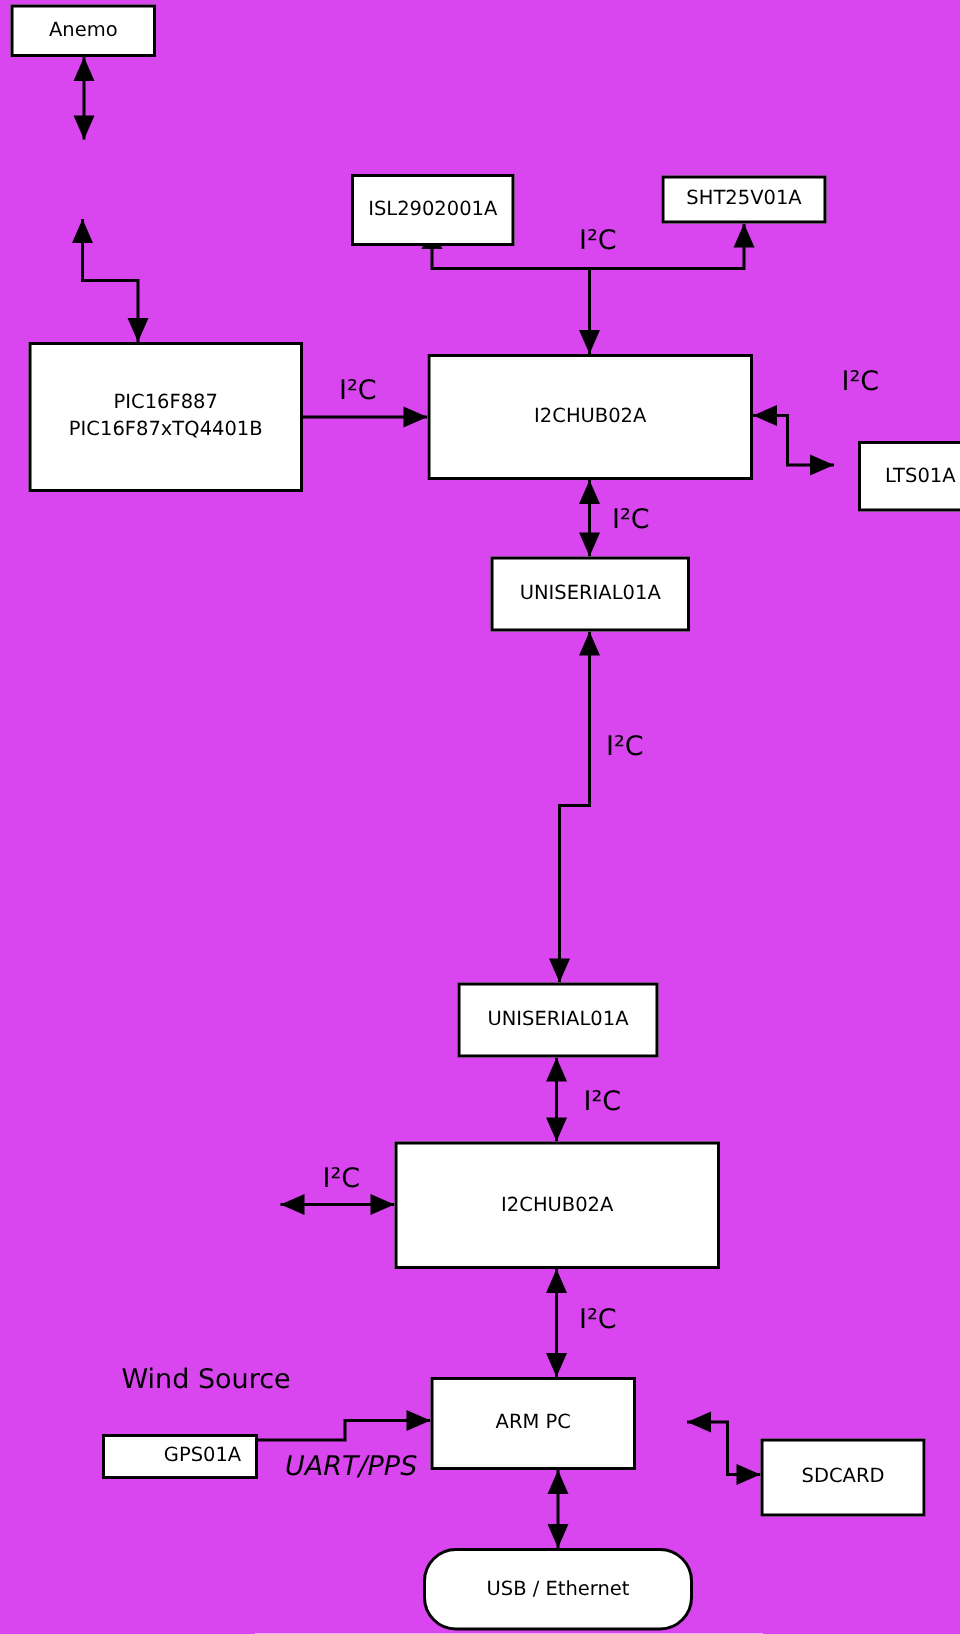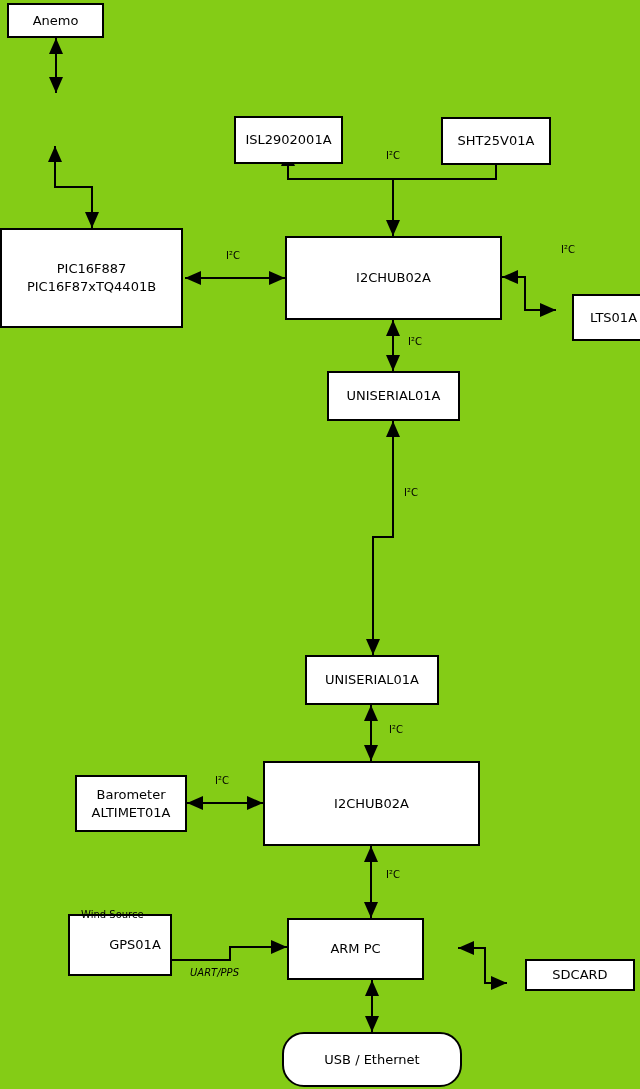--- a/index.html
+++ b/index.html
@@ -1,20 +1,20 @@
 <!DOCTYPE html>
 <html><head>
 <meta charset="utf-8">
 <style>
   html, body { margin: 0; padding: 0; background: #ffffff; }
   .canvas {
     position: relative;
     width: 640px;
     height: 1089px;
-    background: #84cc16;
+    background: #d946ef;
     font-family: "DejaVu Sans", "Liberation Sans", sans-serif;
     color: #000000;
     overflow: hidden;
   }
   .wires { position: absolute; left: 0; top: 0; }
   .wires path { stroke: #000000; stroke-width: 2; fill: none; }
   .wires polygon { fill: #000000; stroke: none; }
   .node {
     position: absolute;
     box-sizing: border-box;
@@ -23,39 +23,39 @@
     display: flex;
     align-items: center;
     justify-content: center;
     text-align: center;
     font-size: 13px;
     line-height: 1.35;
   }
   .node .lbl { white-space: pre-line; }
   .edge-label {
     position: absolute;
-    font-size: 10px;
+    font-size: 18px;
     line-height: 1.2;
     white-space: nowrap;
   }
   
   #n-anemo { left: 7px;   top: 3px;    width: 97px;  height: 35px; }
   #n-wind  { left: 5px;   top: 93px;   width: 101px; height: 53px; }
-  #n-pic   { left: 0;   top: 228px;  width: 183px; height: 100px; }
+  #n-pic   { left: 19px;   top: 228px;  width: 183px; height: 100px; }
   #n-isl   { left: 234px; top: 116px;  width: 109px; height: 48px; }
-  #n-sht   { left: 441px; top: 117px;  width: 110px; height: 48px; }
+  #n-sht   { left: 441px; top: 117px;  width: 110px; height: 32px; }
   #n-hub1  { left: 285px; top: 236px;  width: 217px; height: 84px; }
   #n-lts   { left: 556px; top: 294px;  width: 83px;  height: 47px; margin-left: 16px; }
   #n-uni1  { left: 327px; top: 371px;  width: 133px; height: 50px; }
   #n-uni2  { left: 305px; top: 655px;  width: 134px; height: 50px; }
   #n-hub2  { left: 263px; top: 761px;  width: 217px; height: 85px; }
   #n-baro  { left: 75px;  top: 775px;  width: 112px; height: 57px; }
-  #n-gps   { left: 68px;  top: 914px;  width: 104px; height: 62px; padding-left: 30px; }
+  #n-gps   { left: 68px;  top: 956px;  width: 104px; height: 30px; padding-left: 30px; }
   #n-arm   { left: 287px; top: 918px;  width: 137px; height: 62px; }
-  #n-sd    { left: 525px; top: 959px;  width: 110px; height: 32px; }
+  #n-sd    { left: 507px; top: 959px;  width: 110px; height: 52px; }
   #n-usb   { left: 282px; top: 1032px; width: 180px; height: 55px; border-radius: 22px; }
   
   #l-i2c-top     { left: 386px; top: 150px; }
   #l-i2c-pic     { left: 226px; top: 250px; }
   #l-i2c-lts     { left: 561px; top: 244px; }
   #l-i2c-hub1uni { left: 408px; top: 336px; }
   #l-i2c-long    { left: 404px; top: 487px; }
   #l-i2c-uni2hub { left: 389px; top: 724px; }
   #l-i2c-baro    { left: 215px; top: 775px; }
   #l-i2c-arm     { left: 386px; top: 869px; }
@@ -169,24 +169,20 @@
   </div>
   <div class="node" id="n-uni1">
     <span class="lbl">UNISERIAL01A</span>
   </div>
   <div class="node" id="n-uni2">
     <span class="lbl">UNISERIAL01A</span>
   </div>
   <div class="node" id="n-hub2">
     <span class="lbl">I2CHUB02A</span>
   </div>
-  <div class="node" id="n-baro">
-    <span class="lbl">Barometer
-ALTIMET01A</span>
-  </div>
   <div class="node" id="n-gps">
     <span class="lbl">GPS01A</span>
   </div>
   <div class="node" id="n-arm">
     <span class="lbl">ARM PC</span>
   </div>
   <div class="node" id="n-sd">
     <span class="lbl">SDCARD</span>
   </div>
   <div class="node" id="n-usb">

